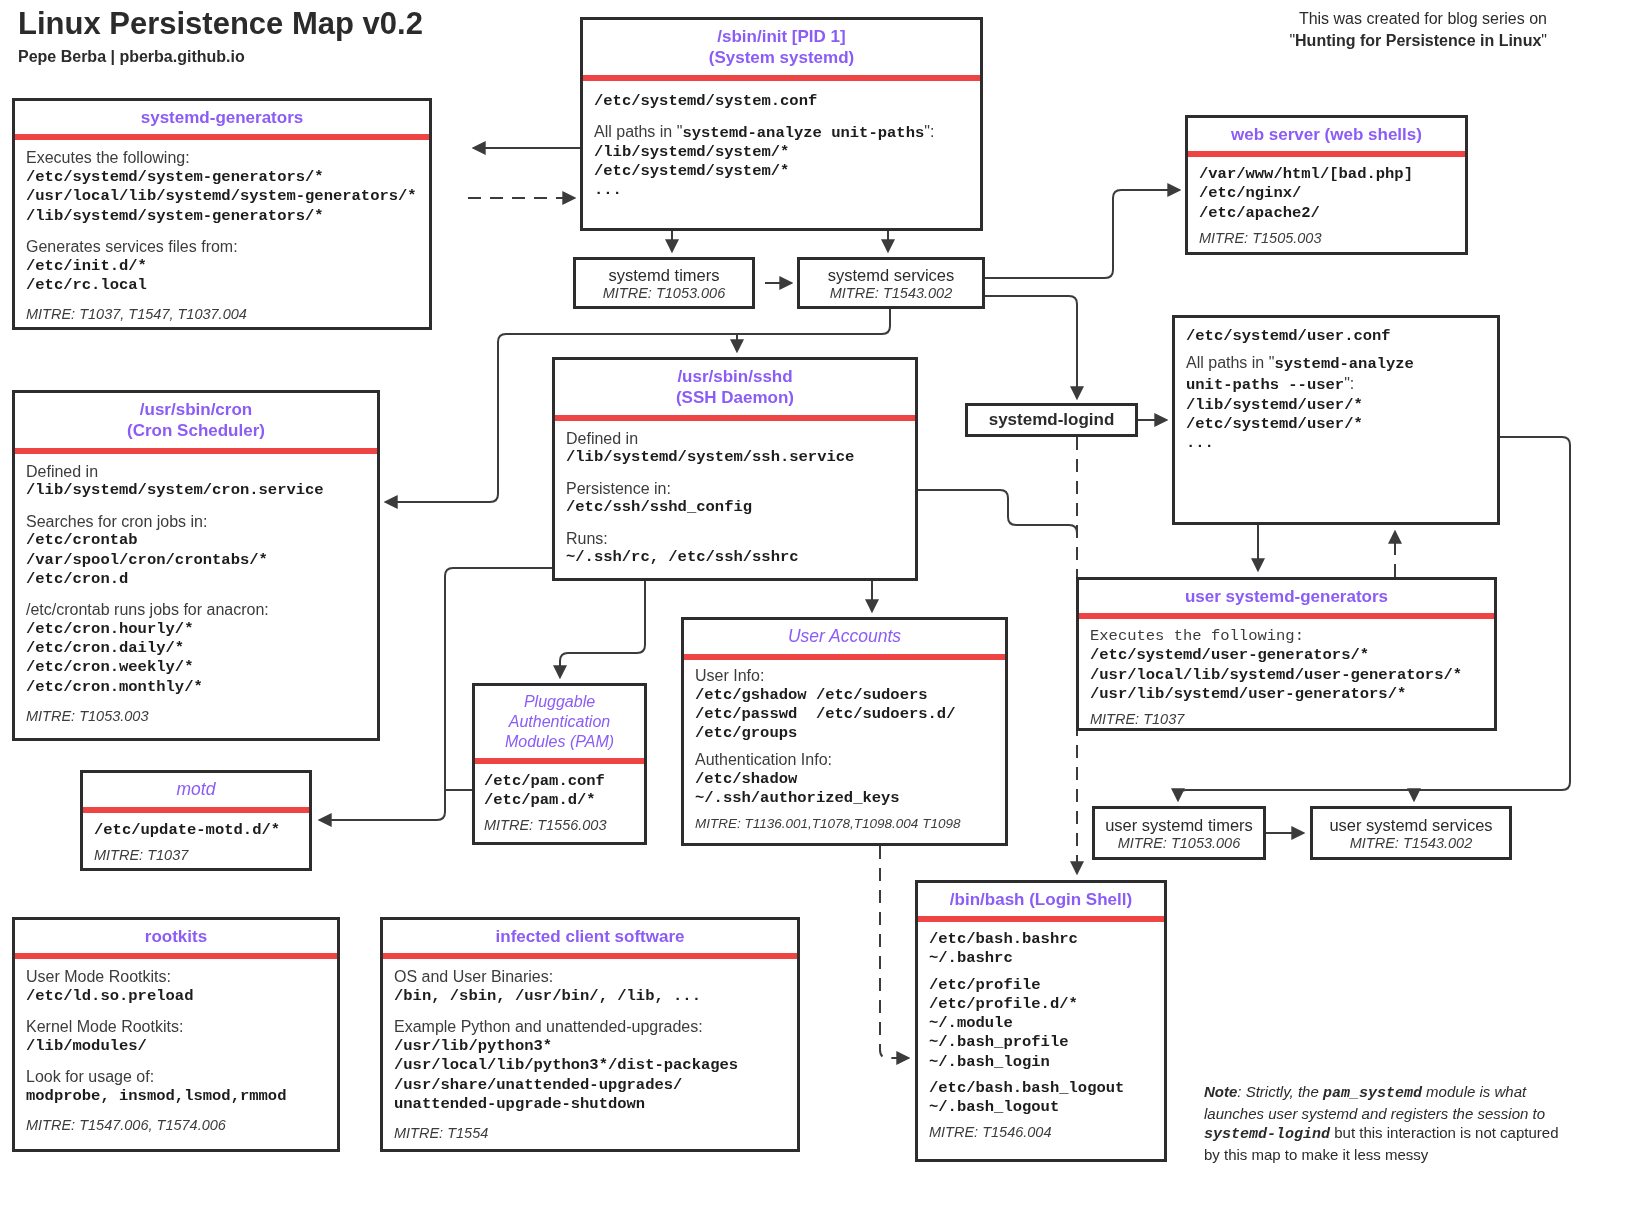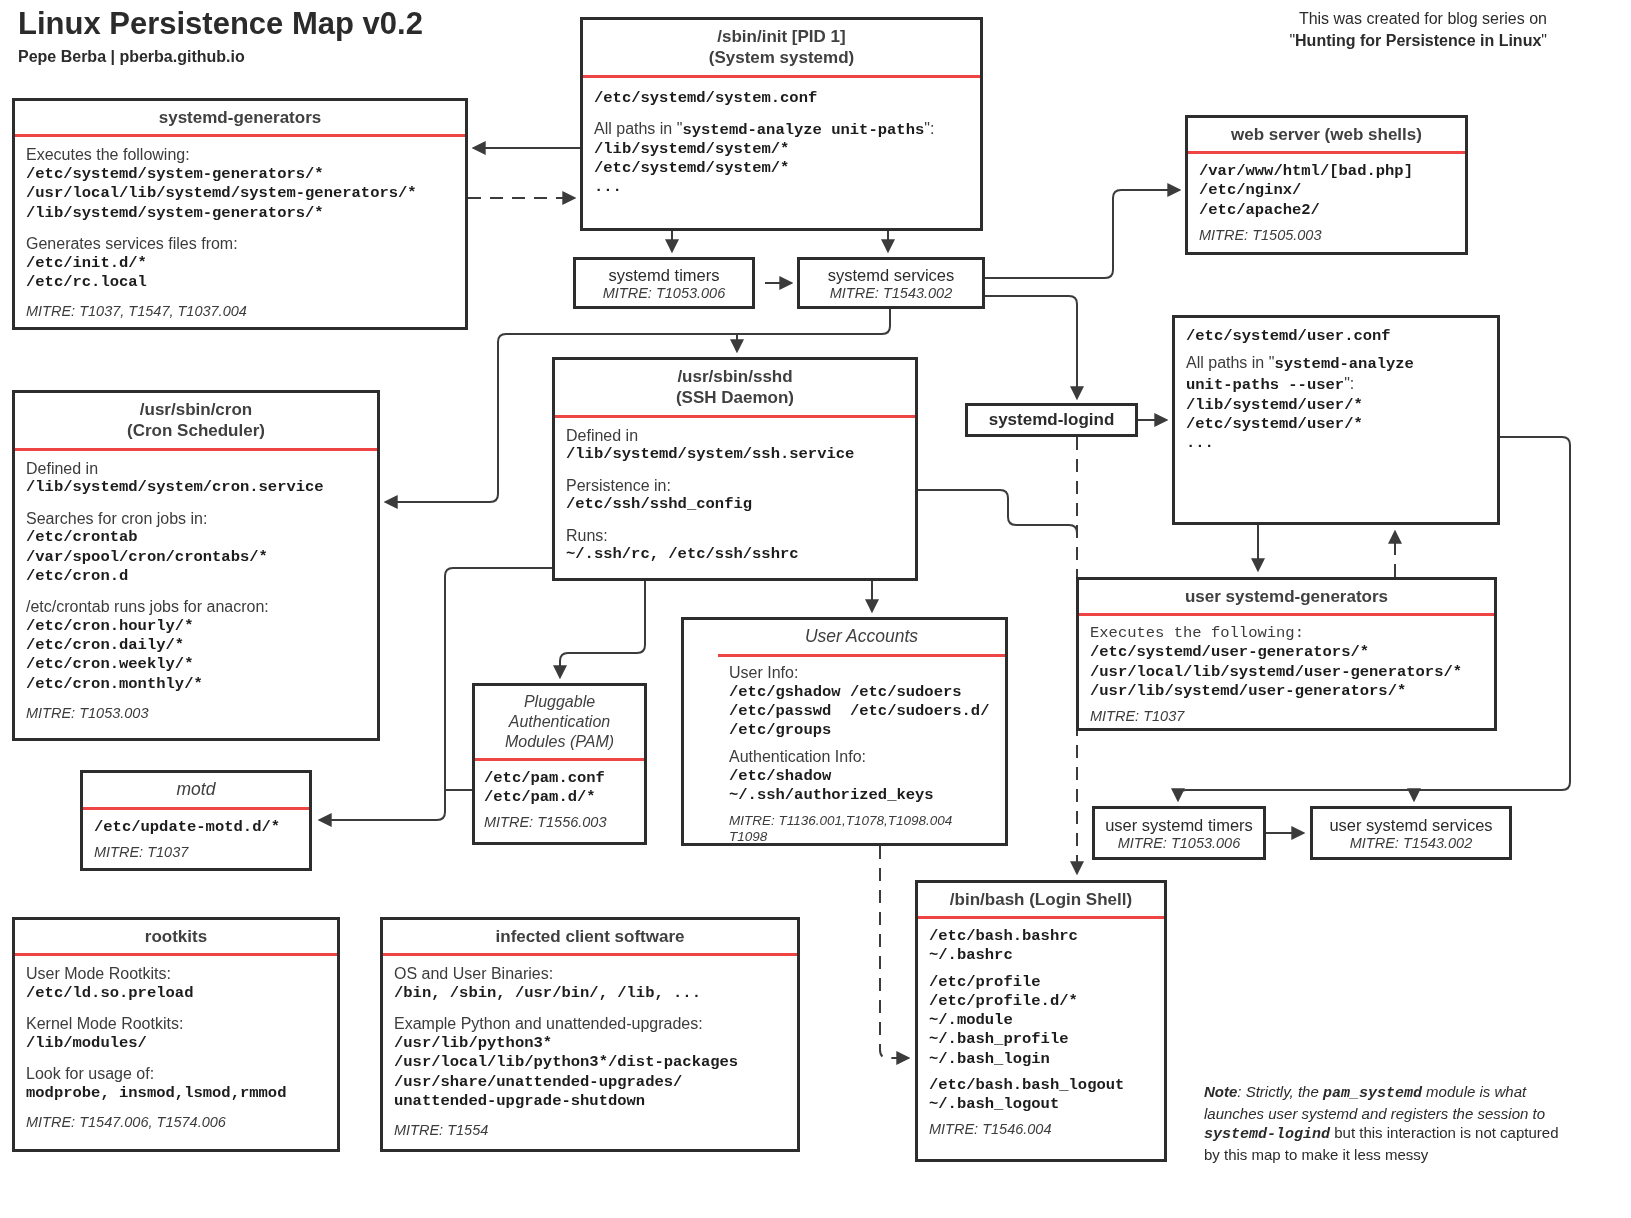--- a/index.html
+++ b/index.html
@@ -1,21 +1,21 @@
 <!DOCTYPE html>
 <html><head>
 <meta charset="utf-8">
 <style>
   html,body{margin:0;padding:0;background:#ffffff;}
   .canvas{position:relative;width:1631px;height:1218px;background:#fff;
           font-family:"Liberation Sans",sans-serif;color:#2f2f2f;overflow:hidden;}
   svg.wires{position:absolute;left:0;top:0;z-index:1;}
   .box{position:absolute;background:#fff;border:3px solid #2d2d2d;box-sizing:border-box;z-index:2;}
   .hdr{text-align:center;font-weight:bold;font-size:17px;line-height:1.25;
-       border-bottom:3px solid #ef4444;padding:6px 4px;color:#404040;}
+       border-bottom:6px solid #ef4444;padding:6px 4px;color:#8b5cf6;}
   .hdr.it{font-style:italic;font-weight:normal;font-size:17.5px;}
   .bdy{padding:8px 11px;font-size:16px;line-height:1.24;}
   .t{color:#3c3c3c;}
   .m{font-family:"Liberation Mono","DejaVu Sans Mono",monospace;font-weight:bold;
      font-size:15.5px;color:#1c1c1c;white-space:pre;}
   .mi{font-style:italic;font-size:14.5px;color:#3c3c3c;}
   .g{height:11px;}
   .g2{height:7px;}
   .mono-inline{font-family:"Liberation Mono","DejaVu Sans Mono",monospace;font-weight:bold;color:#1c1c1c;}
   .simple{display:flex;flex-direction:column;justify-content:center;align-items:center;text-align:center;}
@@ -70,21 +70,21 @@
   </svg>
 
   <div class="pagetitle">Linux Persistence Map v0.2</div>
   <div class="pagesub">Pepe Berba | pberba.github.io</div>
 
   <div class="credit">
     <span>This was created for blog series on</span><br>
     <span>"</span><span class="b">Hunting for Persistence in Linux</span><span>"</span>
   </div>
 
-  <div class="box" style="left:12px;top:98px;width:456px;height:232px;">
+  <div class="box" style="left:12px;top:98px;width:420px;height:232px;">
     <div class="hdr">systemd-generators</div>
     <div class="bdy">
       <div class="t">Executes the following:</div>
       <div class="m">/etc/systemd/system-generators/*</div>
       <div class="m">/usr/local/lib/systemd/system-generators/*</div>
       <div class="m">/lib/systemd/system-generators/*</div>
       <div class="g"></div>
       <div class="t">Generates services files from:</div>
       <div class="m">/etc/init.d/*</div>
       <div class="m">/etc/rc.local</div>
@@ -191,21 +191,21 @@
     <div class="bdy">
       <div class="m" style="font-weight:normal;color:#3c3c3c;">Executes the following:</div>
       <div class="m">/etc/systemd/user-generators/*</div>
       <div class="m">/usr/local/lib/systemd/user-generators/*</div>
       <div class="m">/usr/lib/systemd/user-generators/*</div>
       <div class="g2"></div>
       <div class="mi">MITRE: T1037</div>
     </div>
   </div>
 
-  <div class="box" style="left:681px;top:617px;width:327px;height:229px;padding-left:34px;">
+  <div class="box" style="left:681px;top:617px;width:327px;height:229px;">
     <div class="hdr it">User Accounts</div>
     <div class="bdy" style="padding-top:6px;">
       <div class="t">User Info:</div>
       <div class="m">/etc/gshadow /etc/sudoers</div>
       <div class="m">/etc/passwd  /etc/sudoers.d/</div>
       <div class="m">/etc/groups</div>
       <div class="g2"></div>
       <div class="t">Authentication Info:</div>
       <div class="m">/etc/shadow</div>
       <div class="m">~/.ssh/authorized_keys</div>

